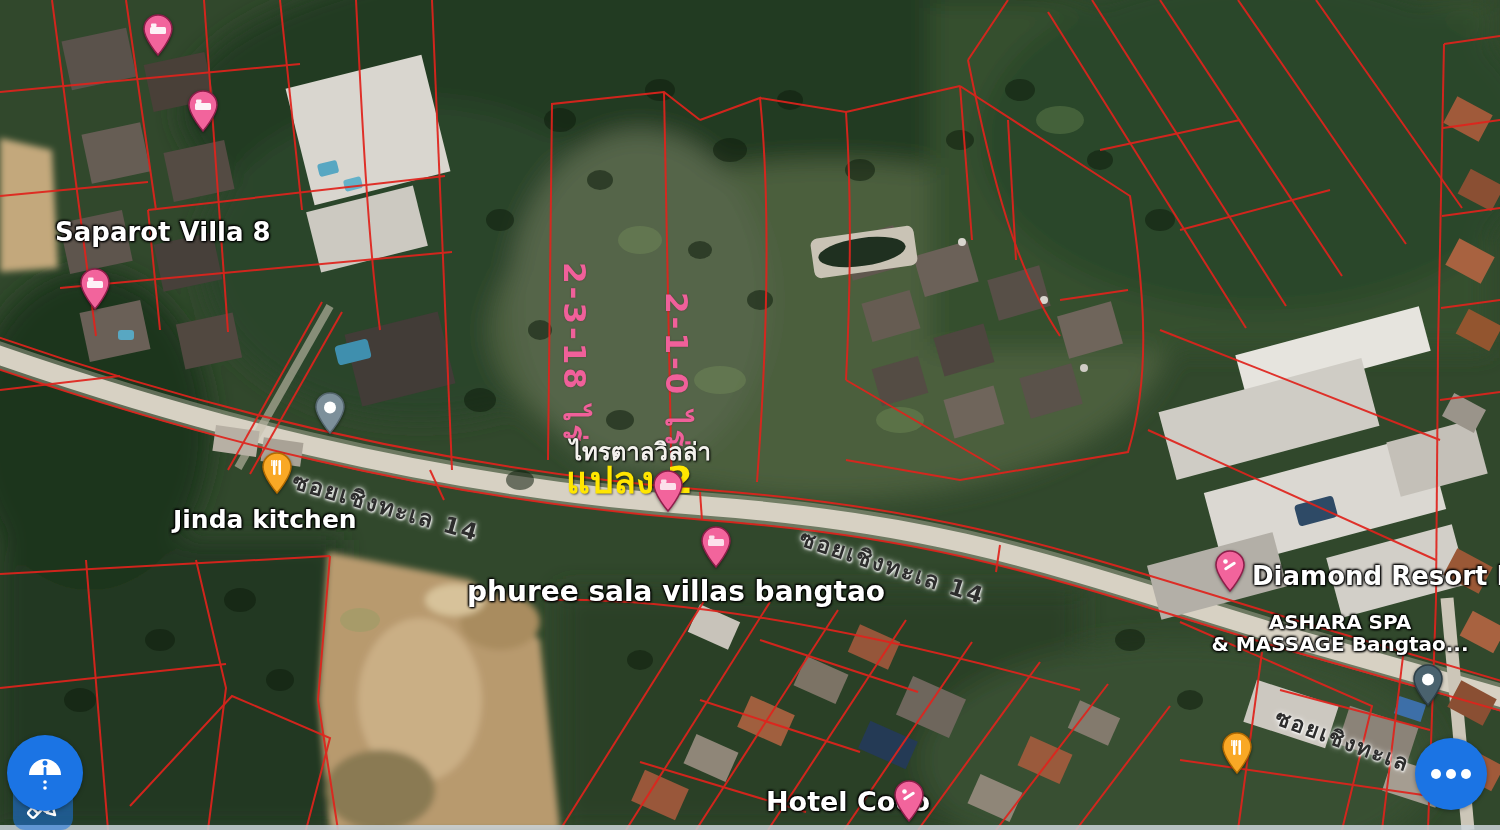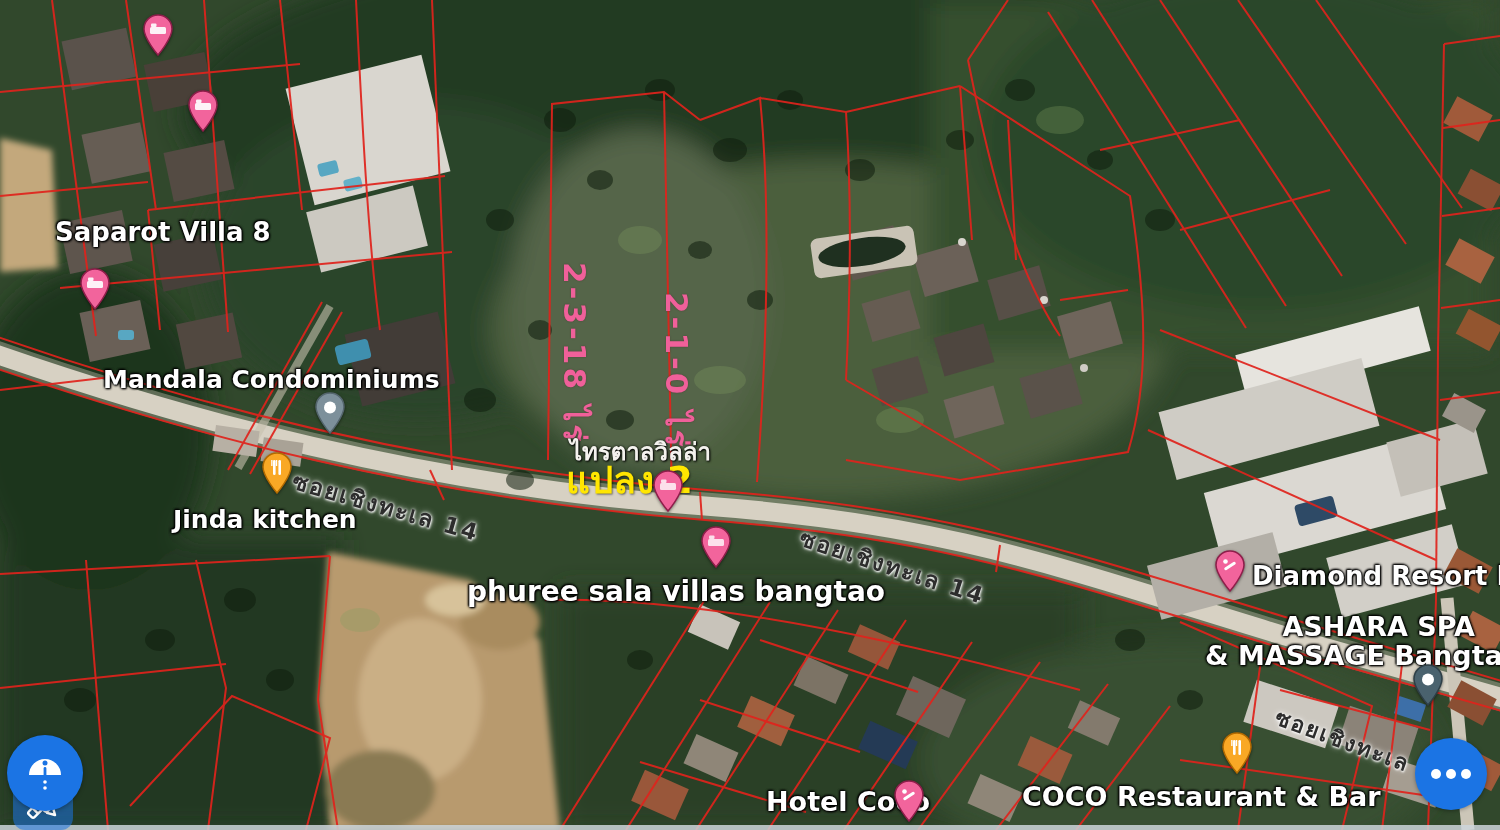--- a/index.html
+++ b/index.html
@@ -257,27 +257,25 @@
       <path d="M 430,470 L 444,500"></path>
         <path d="M 700,492 L 702,520"></path>
         <path d="M 1000,545 L 996,572"></path>
     </g>
     <rect x="0" y="825" width="1500" height="5" fill="#cdd5da" opacity=".85"></rect>
   </svg>
 
   <div class="poi" style="left:55px;top:218px;font-size:26px">
     <div>Saparot Villa 8</div>
   </div>
-  <div class="poi" style="left:103px;top:366px;font-size:25px">Mandala Condominiums</div>
   <div class="poi" style="left:173px;top:506px;font-size:25px">Jinda kitchen</div>
   <div class="poi" style="left:467px;top:577px;font-size:28px">phuree sala villas bangtao</div>
   <div class="poi" style="left:766px;top:787px;font-size:27px">Hotel Coco</div>
-  <div class="poi" style="left:1022px;top:782px;font-size:27px">COCO Restaurant &amp; Bar</div>
   <div class="poi" style="left:1252px;top:562px;font-size:26px">Diamond Resort Phuke</div>
-  <div class="poi" style="left:1205px;top:612px;width:270px;text-align:right;font-size:27px">
+  <div class="poi" style="left:1205px;top:612px;width:270px;text-align:center;font-size:20px">
     <div>ASHARA SPA</div>
     <div>&amp; MASSAGE Bangtao...</div>
   </div>
 
   <div class="road" style="left:298px;top:463px;font-size:23px;transform:rotate(16deg);transform-origin:0 0">ซอยเชิงทะเล 14</div>
   <div class="road" style="left:806px;top:520px;font-size:23px;transform:rotate(18deg);transform-origin:0 0">ซอยเชิงทะเล 14</div>
   <div class="road" style="left:1282px;top:700px;font-size:22px;transform:rotate(20deg);transform-origin:0 0">ซอยเชิงทะเล</div>
 
   <div class="annot-pink" style="left:600px;top:262px">2-3-18 ไร่</div>
   <div class="annot-pink" style="left:702px;top:292px">2-1-0 ไร่</div>

